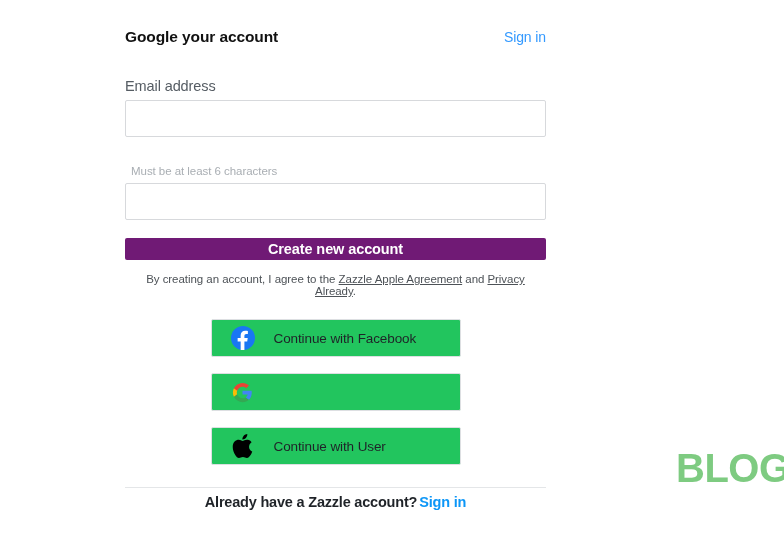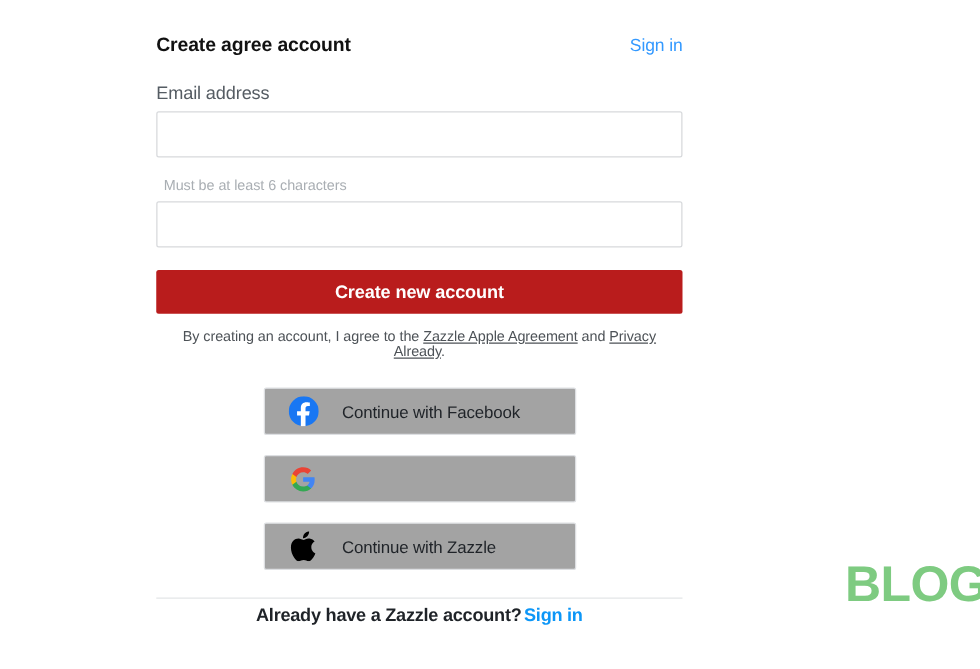--- a/index.html
+++ b/index.html
@@ -39,21 +39,21 @@
   }
   .signin-link-top {
     font-size: 14px;
     color: #3399ff;
     text-decoration: none;
     cursor: pointer;
     letter-spacing: -0.1px;
   }
 
   
-  .field-group { margin-top: 17px; }
+  .field-group { margin-top: 28px; }
   .field-label-row {
     display: flex;
     align-items: baseline;
     margin-bottom: 6px;
   }
   .field-label {
     font-size: 14.5px;
     color: #555c63;
     letter-spacing: -0.1px;
   }
@@ -76,25 +76,25 @@
     color: #222222;
     padding: 0 10px;
     outline: none;
   }
 
   
   .primary-button {
     display: block;
     box-sizing: border-box;
     width: 421px;
-    height: 35px;
+    height: 22px;
     margin-top: 18px;
     border: none;
     border-radius: 2px;
-    background: #b91c1c;
+    background: #701a75;
     color: #ffffff;
     font-size: 14.5px;
     font-weight: bold;
     font-family: "Liberation Sans", sans-serif;
     letter-spacing: -0.1px;
     cursor: pointer;
   }
 
   
   .legal-text {
@@ -117,21 +117,21 @@
     flex-direction: column;
     align-items: center;
     gap: 16px;
   }
   .social-button {
     box-sizing: border-box;
     width: 250px;
     height: 38px;
     border: 1px solid #dddfe2;
     border-radius: 2px;
-    background: #a3a3a3;
+    background: #22c55e;
     display: flex;
     align-items: center;
     cursor: pointer;
     padding: 0;
   }
   .social-icon-slot {
     width: 62px;
     min-width: 62px;
     display: flex;
     align-items: center;
@@ -179,21 +179,21 @@
     font-family: "Liberation Sans", sans-serif;
     user-select: none;
   }
 </style>
 </head>
 <body>
 
 <div class="signup-form">
 
   <div class="form-header">
-    <span class="form-title">Create agree account</span>
+    <span class="form-title">Google your account</span>
     <a class="signin-link-top">Sign in</a>
   </div>
 
   <div class="field-group">
     <div class="field-label-row">
       <span class="field-label">Email address</span>
     </div>
     <input class="text-input" type="email" placeholder="" style="">
   </div>
 
@@ -230,21 +230,21 @@
         </svg>
       </span>
     </button>
 
     <button class="social-button">
       <span class="social-icon-slot">
         <svg width="21" height="24" viewBox="0 0 814 1000" aria-hidden="true">
           <path fill="#000000" d="M788.1 340.9c-5.8 4.5-108.2 62.2-108.2 190.5 0 148.4 130.3 200.9 134.2 202.2-.6 3.2-20.7 71.9-68.7 141.9-42.8 61.6-87.5 123.1-155.5 123.1s-85.5-39.5-164-39.5c-76.5 0-103.7 40.8-165.9 40.8s-105.6-57-155.5-127C46.7 790.7 0 663 0 541.8c0-194.4 126.4-297.5 250.8-297.5 66.1 0 121.2 43.4 162.7 43.4 39.5 0 101.1-46 176.3-46 28.5 0 130.9 2.6 198.3 99.2zM554 159.4c31.1-36.9 53.1-88.1 53.1-139.3 0-7.1-.6-14.3-1.9-20.1-50.6 1.9-110.8 33.7-147.1 75.8-28.5 32.4-55.1 83.6-55.1 135.5 0 7.8 1.3 15.6 1.9 18.1 3.2.6 8.4 1.3 13.6 1.3 45.4 0 102.5-30.4 135.5-71.3z"></path>
         </svg>
       </span>
-      <span class="social-label">Continue with Zazzle</span>
+      <span class="social-label">Continue with User</span>
     </button>
 
   </div>
 
   <div class="divider"></div>
 
   <div class="footer-row"><span>Already have a Zazzle account?</span><a class="signin-link-bottom">Sign in</a></div>
 
 </div>
 

